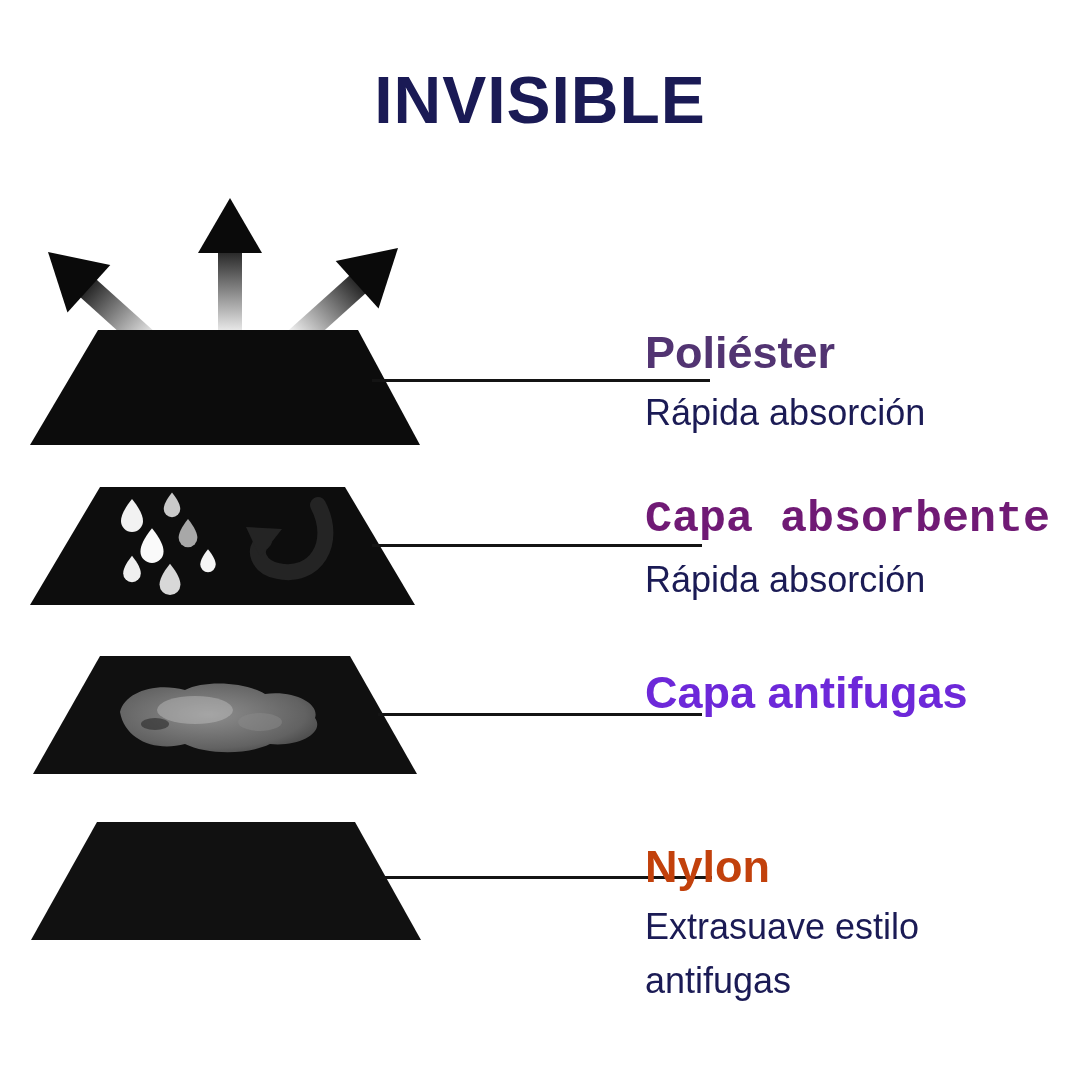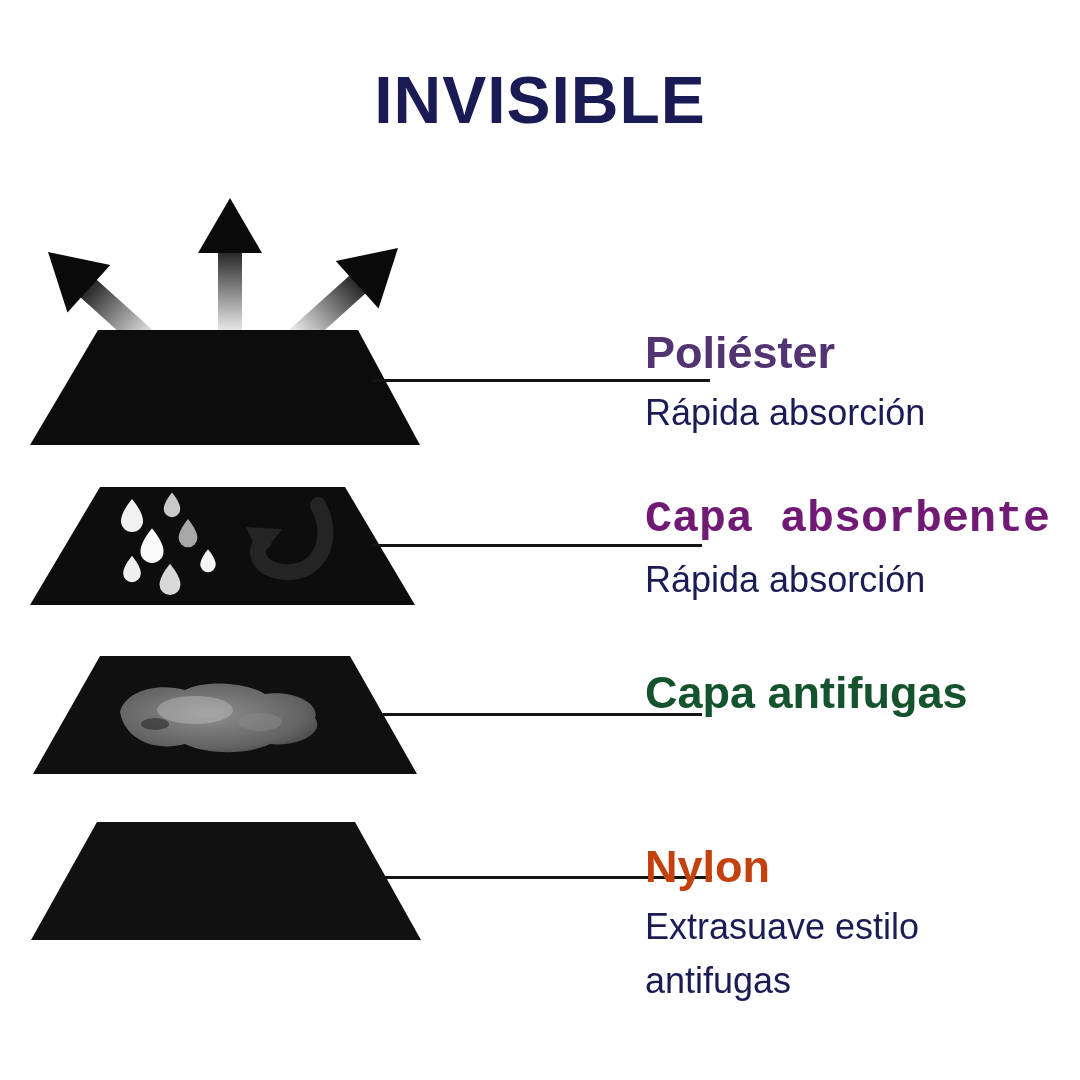--- a/index.html
+++ b/index.html
@@ -135,21 +135,21 @@
     <div class="layer-name" style="color: rgb(82, 52, 114);">Poliéster</div>
     <div class="layer-desc" style="color: rgb(27, 27, 85);">Rápida absorción</div>
   </div>
 
   <div class="label-block lb-2">
     <div class="layer-name" style="color: #701a75; font-family: Liberation Mono, monospace;">Capa absorbente</div>
     <div class="layer-desc" style="color: rgb(27, 27, 85);">Rápida absorción</div>
   </div>
 
   <div class="label-block lb-3">
-    <div class="layer-name" style="color: #14532d;">Capa antifugas</div>
+    <div class="layer-name" style="color: #6d28d9;">Capa antifugas</div>
   </div>
 
   <div class="label-block lb-4">
     <div class="layer-name" style="color: #c2410c;">Nylon</div>
     <div class="layer-desc" style="color: rgb(27, 27, 85);">Extrasuave estilo antifugas</div>
   </div>
 
 </div>
 
 </body></html>

